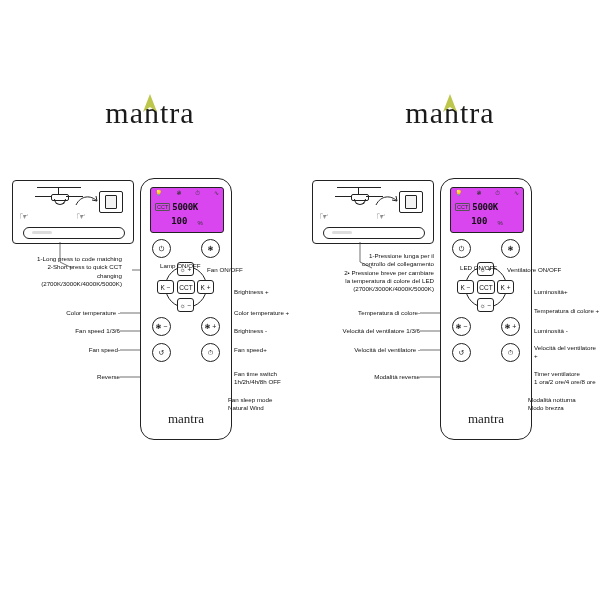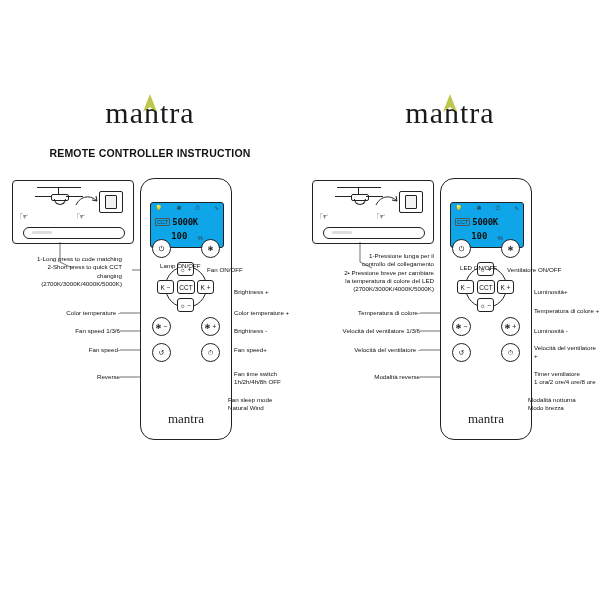--- a/index.html
+++ b/index.html
@@ -182,22 +182,21 @@
     background: #ffffff;
   }
   .screen {
     position: absolute;
     left: 9px;
     top: 8px;
     width: 72px;
     height: 44px;
     border: 1px solid #222;
     border-radius: 3px;
-    background: #0ea5e9;
-    margin-top: 15px;
+    background: #d946ef;
   }
   .screen-icons {
     position: absolute;
     left: 4px;
     top: 2px;
     width: 64px;
     display: flex;
     justify-content: space-between;
     font-size: 6px;
     color: #333;
@@ -353,21 +352,20 @@
 
   <div class="panel panel-left">
 
     <div class="logo">
       <span class="logo-word">mantra</span>
       <svg class="logo-mark" width="26" height="22" viewBox="0 0 26 22">
         <path d="M13 2 L20 20 L13 15 L6 20 Z" fill="#b9c441" opacity="0.95"></path>
       </svg>
     </div>
 
-    <div class="doc-title">REMOTE CONTROLLER INSTRUCTION</div>
 
     <div class="pair-box">
       <div class="ceiling-line"></div>
       <div class="fan-stem"></div>
       <div class="fan-body"></div>
       <div class="fan-blade l"></div>
       <div class="fan-blade r"></div>
       <div class="fan-lamp"></div>
       <div class="wall-plate"></div>
       <div class="wall-switch"></div>

